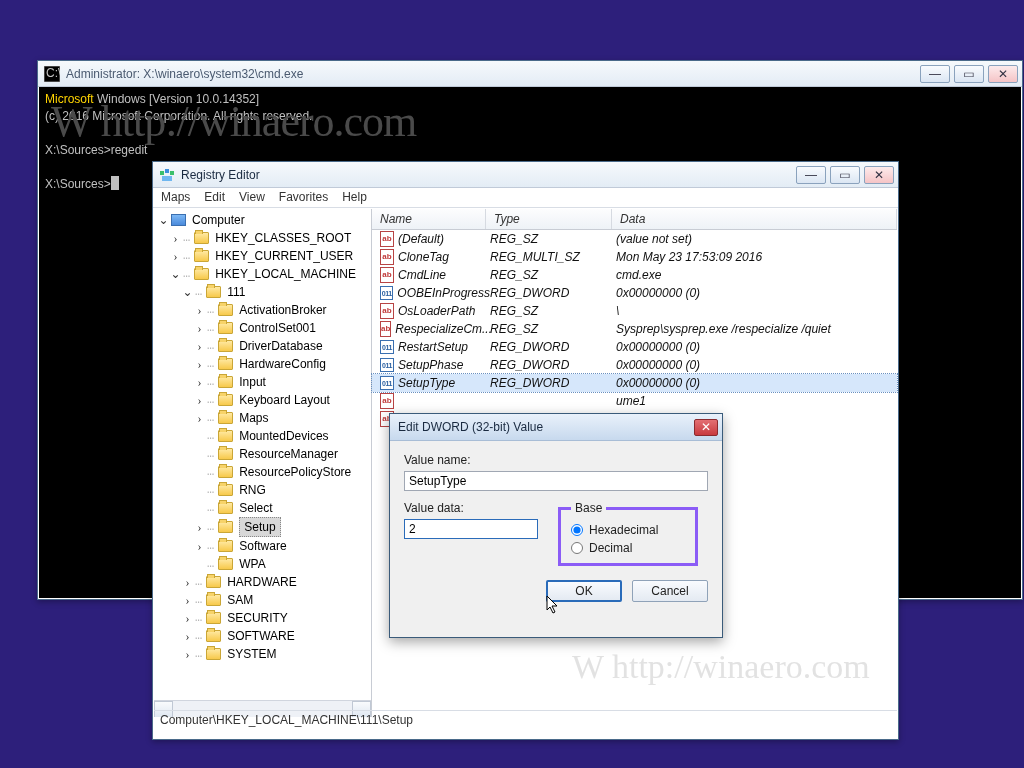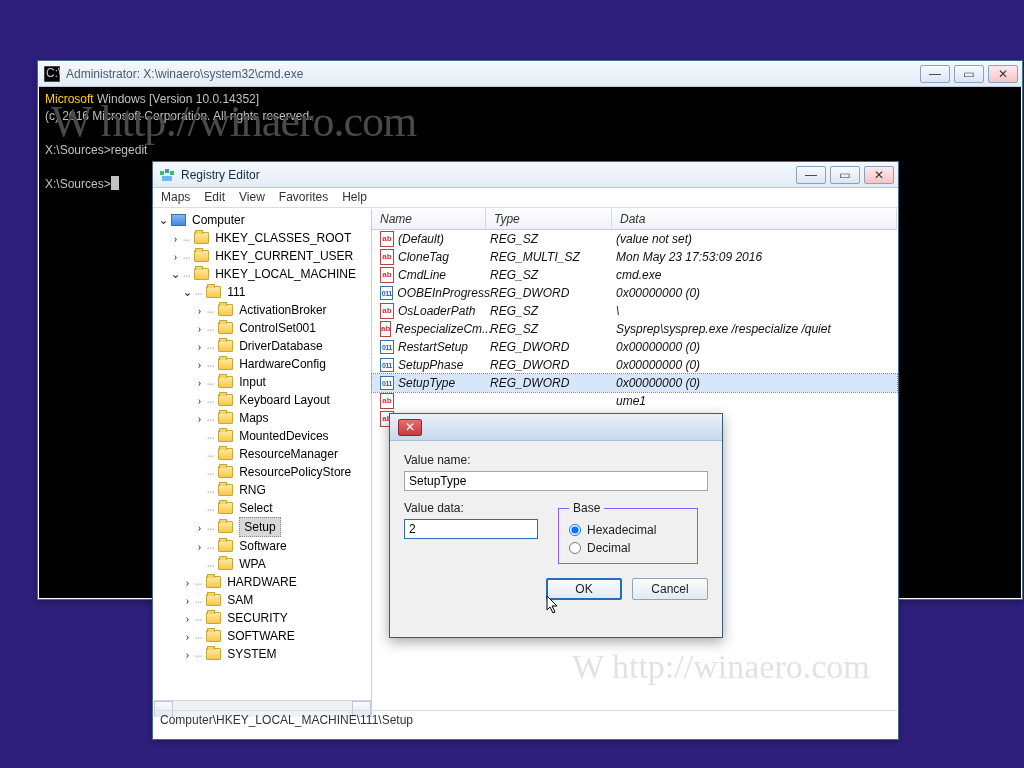--- a/index.html
+++ b/index.html
@@ -61,21 +61,21 @@
   #dlg { position:absolute; left:389px; top:413px; width:334px; height:225px; border:1px solid #3a5b7a; box-shadow:0 4px 12px rgba(0,0,0,0.35); background:#f0f0f0; }
   #dlg .dt { height:27px; background: linear-gradient(#e9f1fb,#c7d9ee); border-bottom:1px solid #a8bdd6; display:flex; align-items:center; padding-left:8px; }
   #dlg .dt .title { flex:1; color:#1a2a40; font-size:12px; }
   #dlg .dt .close { width:24px; height:17px; background:linear-gradient(#e36f73,#c83a3f); border:1px solid #8a2a2f; border-radius:2px; color:#fff; display:flex; align-items:center; justify-content:center; font-size:10px; margin-right:4px; }
   #dlg .dc { padding: 12px 14px 10px 14px; color:#222; }
   #dlg label { font-size:12px; }
   #dlg .tf { width: 304px; height:20px; border:1px solid #a0a7b3; background:#fff; padding:2px 4px; font-size:12px; }
   #dlg .rowv { display:flex; gap:20px; margin-top:10px; }
   #dlg .rowv .col { display:flex; flex-direction:column; gap:4px; }
   #dlg .tfv { width:134px; height:20px; border:1px solid #2a6bb9; background:#fff; padding:2px 4px; font-size:12px; }
-  #dlg fieldset { border:1px solid #8b5cf6; padding:4px 10px 8px 10px; width:140px; }
+  #dlg fieldset { border:3px solid #8b5cf6; padding:4px 10px 8px 10px; width:140px; }
   #dlg fieldset legend { padding:0 4px; font-size:12px; }
   #dlg .radio { display:flex; align-items:center; gap:6px; margin-top:4px; font-size:12px; }
   #dlg .radio input { width:12px; height:12px; }
   #dlg .btns { display:flex; gap:10px; justify-content:flex-end; margin-top:14px; }
   #dlg .btn { width:76px; height:22px; background:linear-gradient(#f9fbfe,#e4eaf2); border:1px solid #8fa2b8; border-radius:2px; text-align:center; line-height:20px; font-size:12px; }
   #dlg .btn.def { border:2px solid #2a6bb9; line-height:18px; }
 
   .cursor-arrow { position:absolute; left:546px; top:595px; width:14px; height:20px; pointer-events:none; }
   .cursor-arrow svg { width:14px; height:20px; }
 
@@ -456,20 +456,21 @@
           </div>
         </div>
     </div>
   </div>
   <div class="status">Computer\HKEY_LOCAL_MACHINE\111\Setup</div>
   <div class="watermark2">W http://winaero.com</div>
 </div>
 
 <div id="dlg">
   <div class="dt">
+    <span class="title">Edit DWORD (32-bit) Value</span>
     <span class="close">
         <span>✕</span>
       </span>
   </div>
   <div class="dc">
     <label>Value name:</label>
     <div style="height:4px"></div>
     <input class="tf" readonly="" value="SetupType" style="">
     <div class="rowv">
       <div class="col">

